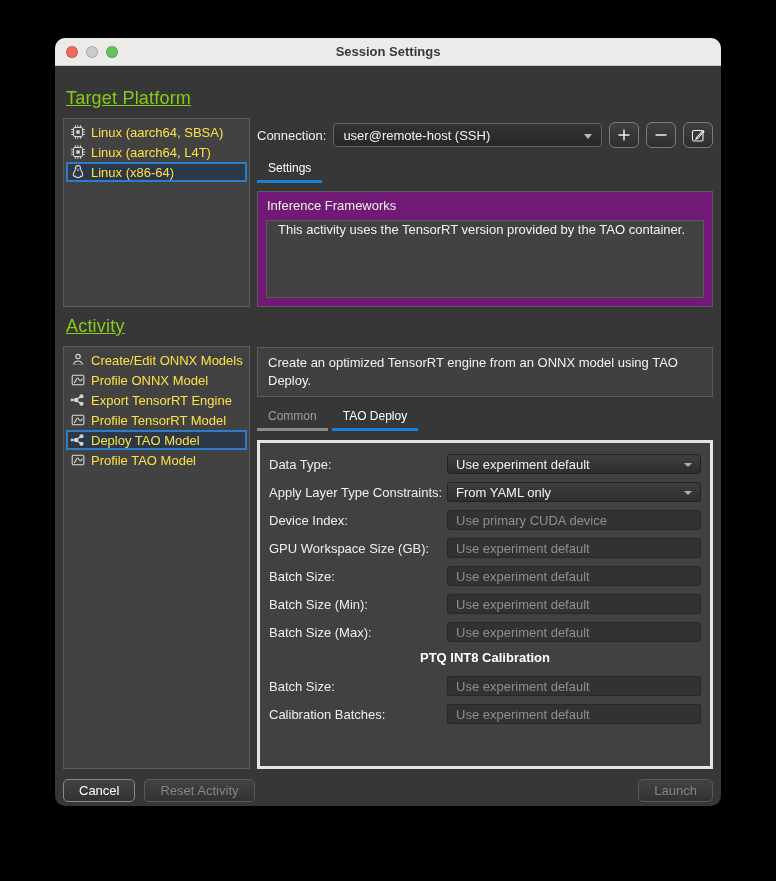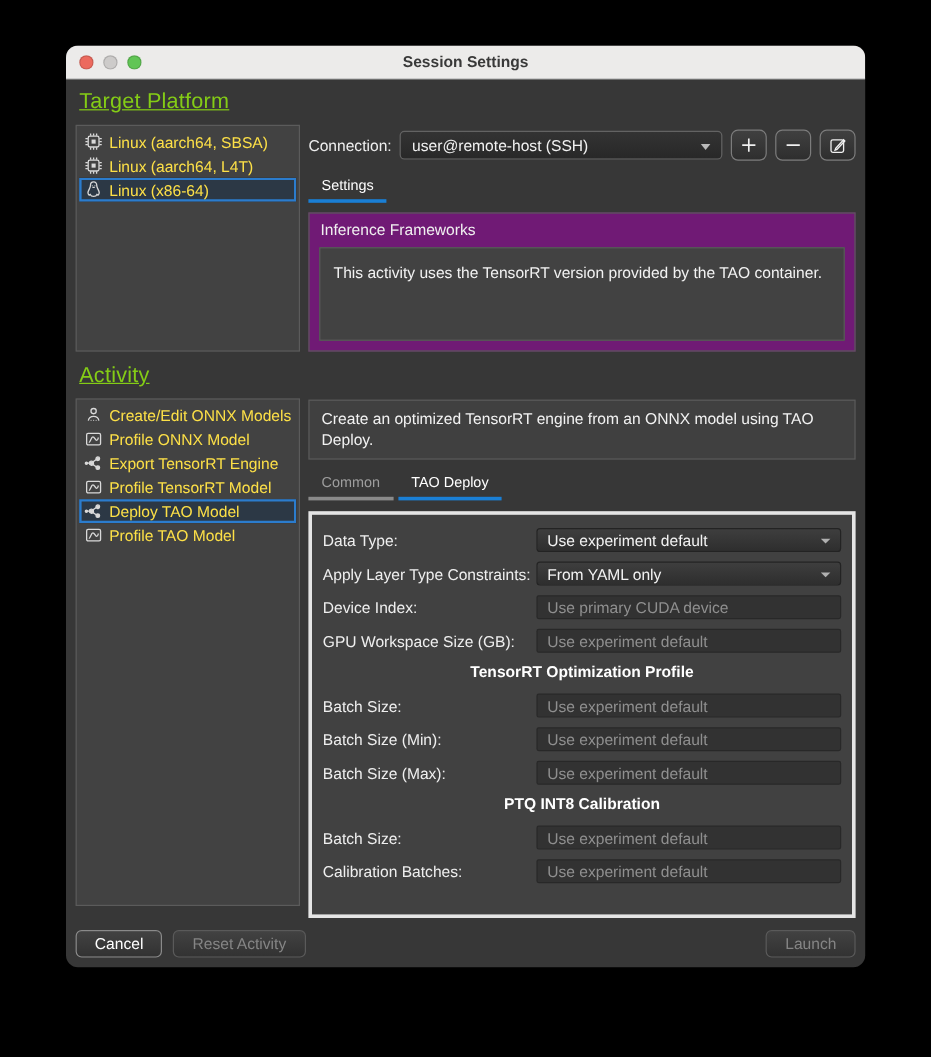--- a/index.html
+++ b/index.html
@@ -1,21 +1,21 @@
 <!DOCTYPE html>
 <html><head>
 <meta charset="utf-8">
 <style>
   * { margin:0; padding:0; box-sizing:border-box; }
   html,body { width:776px; height:881px; background:#000; font-family:"Liberation Sans", sans-serif; }
   .window {
     position:absolute; left:55px; top:38px; width:666px; height:768px;
     border-radius:10px; overflow:hidden; background:#373737;
     box-shadow:0 22px 60px rgba(0,0,0,.7);
-    display:flex; flex-direction:column;
+    display:flex; flex-direction:column;gap:14px;
   }
   
   .titlebar { height:28px; background:#ecebea; flex:0 0 28px; position:relative;
     display:flex; align-items:center; justify-content:center; border-bottom:1px solid #c9c9c9; }
   .lights { position:absolute; left:11px; top:0; height:100%; display:flex; align-items:center; gap:8px; }
   .light { width:12px; height:12px; border-radius:50%; border:0.5px solid rgba(0,0,0,.15); }
   .light.red { background:#ec6a5e; }
   .light.gray { background:#cdcbca; }
   .light.green { background:#61c555; }
   .title { font-size:13px; font-weight:bold; color:#393939; }
@@ -46,21 +46,21 @@
     background:linear-gradient(#404040,#2e2e2e); display:grid; place-items:center; cursor:default; }
   .tool-btn svg { width:14px; height:14px; display:block; }
   
   .tabbar { display:flex; gap:4px; margin:2px 0 8px; }
   .tab { font-size:12px; padding:3px 11px 5px; border-bottom:3px solid transparent; color:#9e9e9e; }
   .tab.active { color:#fff; border-bottom-color:#1a7fd5; }
   .tab.inactive-underline { border-bottom-color:#8a8a8a; }
   
   .groupbox { border:1px solid #5b5b5b; background:#701a75; flex:1; display:flex; flex-direction:column; }
   .groupbox-title { font-size:13px; color:#f0f0f0; padding:6px 9px 2px; }
-  .groupbox-inner { flex:1; margin:5px 8px 8px; border:1px solid #5b5b5b; background:#424242; padding:13px 11px; font-size:13px; color:#f2f2f2; }
+  .groupbox-inner { flex:1; margin:5px 8px 8px; border:1px solid #5b5b5b; background:#424242; padding:1px 11px; font-size:13px; color:#f2f2f2; }
   
   .desc-box { border:1px solid #5b5b5b; background:#404040; padding:6px 10px; font-size:13px; line-height:1.4; color:#f2f2f2; margin-top:1px; }
   
   .form-panel { margin-top:1px; border:3px solid #e5e5e5; background:#414141; flex:1; padding:11px 9px 8px; overflow:hidden; }
   .form-row { display:flex; align-items:center; margin-bottom:8px; height:20px; }
   .form-row label { flex:0 0 178px; font-size:13px; color:#efefef; white-space:nowrap; }
   .field-combo { flex:1; height:20px; border:1px solid #232323; border-radius:3px;
     background:linear-gradient(#3e3e3e,#2e2e2e); display:flex; align-items:center;
     padding:0 8px; font-size:13px; color:#f2f2f2; position:relative; }
   .field-combo .arrow { position:absolute; right:8px; top:8px; width:0; height:0;
@@ -289,21 +289,20 @@
           <div class="form-row">
             <label>Device Index:</label>
             <input class="field-input" placeholder="Use primary CUDA device" style="">
           </div>
 
           <div class="form-row">
             <label>GPU Workspace Size (GB):</label>
             <input class="field-input" placeholder="Use experiment default" style="">
           </div>
 
-          <div class="form-section-title">TensorRT Optimization Profile</div>
 
           <div class="form-row">
             <label>Batch Size:</label>
             <input class="field-input" placeholder="Use experiment default" style="">
           </div>
 
           <div class="form-row">
             <label>Batch Size (Min):</label>
             <input class="field-input" placeholder="Use experiment default" style="">
           </div>

